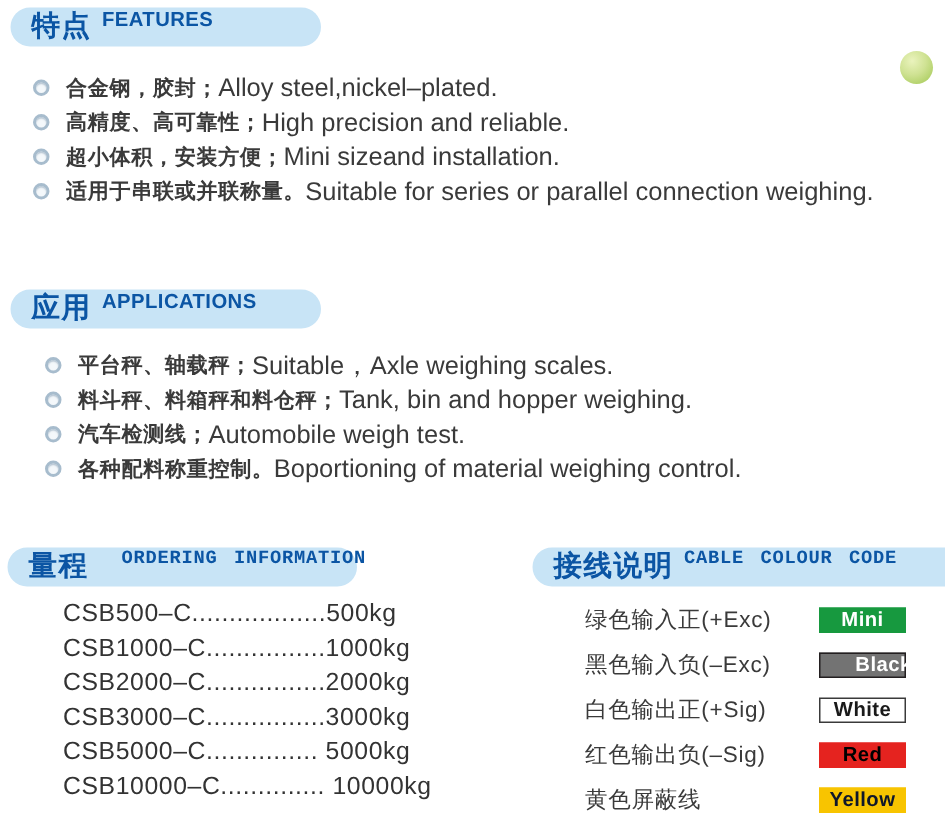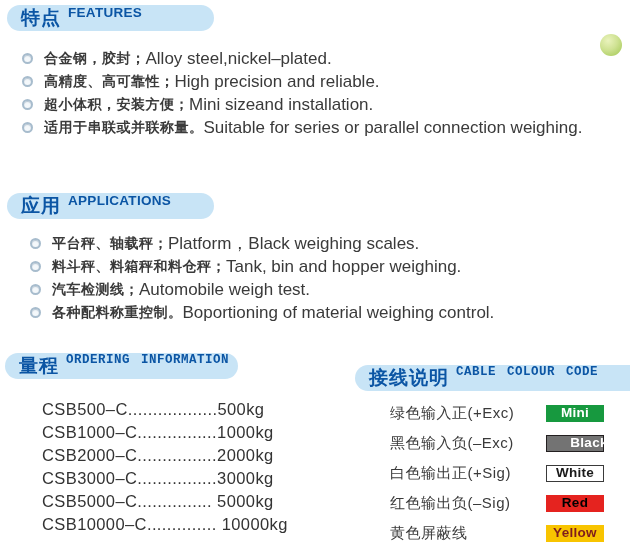--- a/index.html
+++ b/index.html
@@ -98,40 +98,40 @@
   </ul>
 
   <div class="pill" style="left:7px; top:193px; width:207px;">
     <span class="zh">应用</span>
     <span class="en">APPLICATIONS</span>
   </div>
   <ul class="blist" style="left:30px; top:232px;">
     <li>
       <span class="ring"></span>
       <span class="zh">平台秤、轴载秤；</span>
-      <span class="en">Platform，Black weighing scales.</span>
+      <span class="en">Suitable，Axle weighing scales.</span>
     </li>
     <li>
       <span class="ring"></span>
       <span class="zh">料斗秤、料箱秤和料仓秤；</span>
       <span class="en">Tank, bin and hopper weighing.</span>
     </li>
     <li>
       <span class="ring"></span>
       <span class="zh">汽车检测线；</span>
       <span class="en">Automobile weigh test.</span>
     </li>
     <li>
       <span class="ring"></span>
       <span class="zh">各种配料称重控制。</span>
       <span class="en">Boportioning of material weighing control.</span>
     </li>
   </ul>
 
-  <div class="pill" style="left:5px; top:353px; width:233px;">
+  <div class="pill" style="left:5px; top:365px; width:233px;gap:15px;">
     <span class="zh">量程</span>
     <span class="en mono">ORDERING INFORMATION</span>
   </div>
   <ul class="models" style="left:30px; top:398px;">
     <li>
         <span>CSB500–C..................500kg</span>
       </li>
     <li>
         <span>CSB1000–C................1000kg</span>
       </li>
@@ -165,17 +165,17 @@
     <div class="cable-row">
       <span class="cable-label">白色输出正(+Sig)</span>
       <span class="badge" style="background-color: rgb(255, 255, 255); color: rgb(26, 26, 26); border-color: rgb(58, 58, 58);">White</span>
     </div>
     <div class="cable-row">
       <span class="cable-label">红色输出负(–Sig)</span>
       <span class="badge" style="background-color: rgb(229, 35, 31); color: #000000; border-color: rgb(229, 35, 31);">Red</span>
     </div>
     <div class="cable-row">
       <span class="cable-label">黄色屏蔽线</span>
-      <span class="badge" style="background-color: rgb(248, 196, 0); color: #7f1d1d; border-color: rgb(248, 196, 0);">Yellow</span>
+      <span class="badge" style="background-color: rgb(248, 196, 0); color: #0f172a; border-color: rgb(248, 196, 0);">Yellow</span>
     </div>
   </div>
 
 </div>
 
 </body></html>

